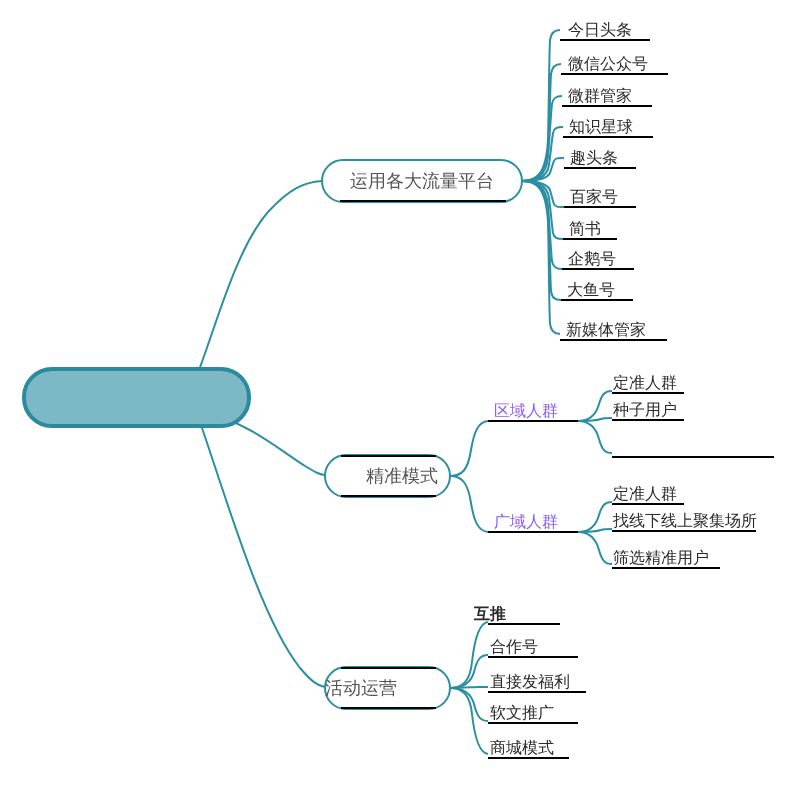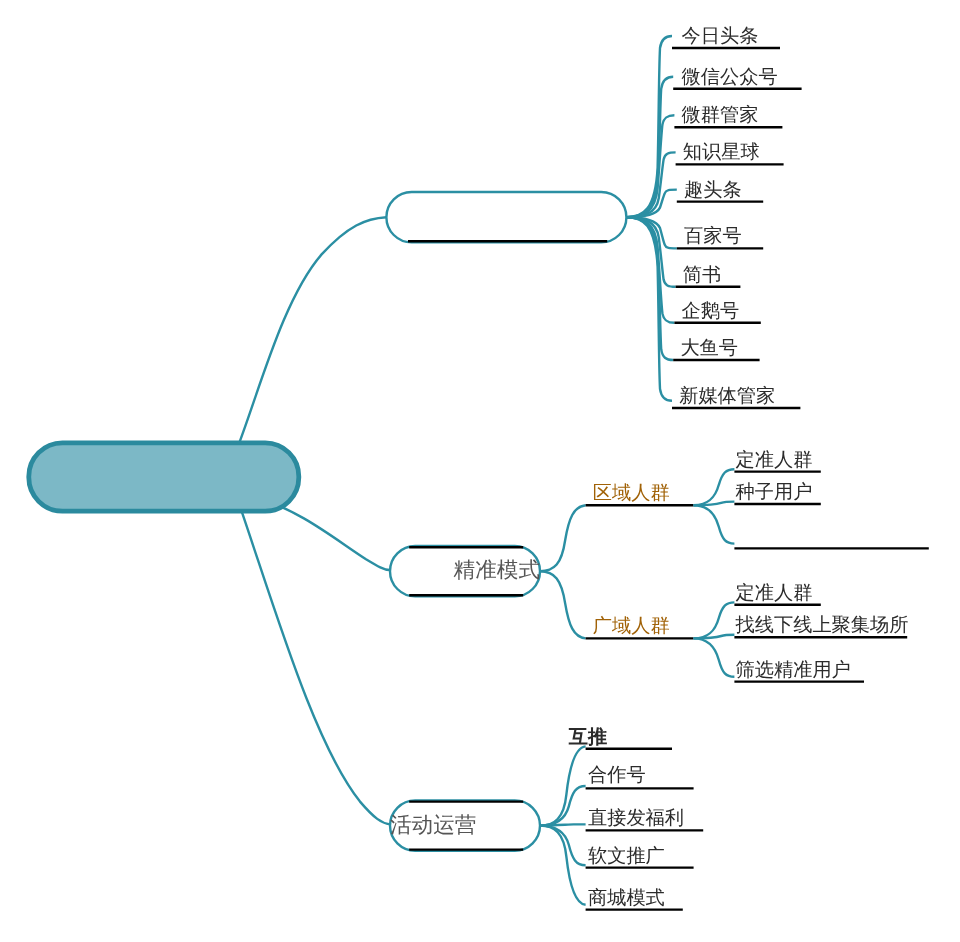--- a/index.html
+++ b/index.html
@@ -14,21 +14,21 @@
     color:#2b2b2b;font-size:16px;line-height:1;
     font-family:"DejaVu Sans","Liberation Sans",sans-serif;
   }
   .root-label{
     color:#ffffff;font-size:22px;letter-spacing:1px;
   }
   .branch-label{
     color:#555555;font-size:18px;
   }
   .mid-label{
-    color:#a16207;font-size:16px;
+    color:#8b5cf6;font-size:16px;
   }
   .leaf-label{
     color:#2b2b2b;font-size:16px;
   }
 </style>
 </head>
 <body>
 
 <div id="mindmap">
 
@@ -98,44 +98,45 @@
     <line x1="488" y1="624" x2="560" y2="624" stroke="#000000" stroke-width="2"></line>
     <line x1="488" y1="657" x2="578" y2="657" stroke="#000000" stroke-width="2"></line>
     <line x1="488" y1="692" x2="586" y2="692" stroke="#000000" stroke-width="2"></line>
     <line x1="488" y1="723" x2="578" y2="723" stroke="#000000" stroke-width="2"></line>
     <line x1="488" y1="758" x2="569" y2="758" stroke="#000000" stroke-width="2"></line>
 
     <rect x="24" y="369" width="225" height="57" rx="28" ry="28" fill="#7cb8c6" stroke="#2b8a9e" stroke-width="4"></rect>
   </svg>
 
 
+  <div class="node-label branch-label" style="left:322px;top:172px;width:200px;text-align:center;">运用各大流量平台</div>
 
   <div class="node-label leaf-label" style="left:568px;top:22px;">今日头条</div>
   <div class="node-label leaf-label" style="left:568px;top:56px;">微信公众号</div>
   <div class="node-label leaf-label" style="left:568px;top:88px;">微群管家</div>
   <div class="node-label leaf-label" style="left:569px;top:119px;">知识星球</div>
   <div class="node-label leaf-label" style="left:570px;top:150px;">趣头条</div>
   <div class="node-label leaf-label" style="left:570px;top:189px;">百家号</div>
   <div class="node-label leaf-label" style="left:569px;top:221px;">简书</div>
   <div class="node-label leaf-label" style="left:568px;top:251px;">企鹅号</div>
   <div class="node-label leaf-label" style="left:567px;top:282px;">大鱼号</div>
   <div class="node-label leaf-label" style="left:566px;top:322px;">新媒体管家</div>
 
-  <div class="node-label branch-label" style="left:325px;top:467px;width:125px;text-align:right;">精准模式</div>
+  <div class="node-label branch-label" style="left:325px;top:467px;width:125px;text-align:left;padding-left:41px;">精准模式</div>
 
   <div class="node-label mid-label" style="left:494px;top:403px;">区域人群</div>
   <div class="node-label leaf-label" style="left:613px;top:375px;">定准人群</div>
   <div class="node-label leaf-label" style="left:613px;top:402px;">种子用户</div>
 
   <div class="node-label mid-label" style="left:494px;top:514px;">广域人群</div>
   <div class="node-label leaf-label" style="left:613px;top:486px;">定准人群</div>
   <div class="node-label leaf-label" style="left:613px;top:513px;">找线下线上聚集场所</div>
   <div class="node-label leaf-label" style="left:613px;top:550px;">筛选精准用户</div>
 
   <div class="node-label branch-label" style="left:325px;top:679px;width:125px;text-align:left;">活动运营</div>
 
   <div class="node-label leaf-label" style="left:474px;top:606px;font-weight:bold;">互推</div>
-  <div class="node-label leaf-label" style="left:490px;top:639px;font-family:Liberation Mono, monospace;">合作号</div>
+  <div class="node-label leaf-label" style="left:490px;top:639px;">合作号</div>
   <div class="node-label leaf-label" style="left:490px;top:674px;text-align:center;">直接发福利</div>
   <div class="node-label leaf-label" style="left:490px;top:705px;">软文推广</div>
   <div class="node-label leaf-label" style="left:490px;top:740px;text-align:right;">商城模式</div>
 
 </div>
 
 </body></html>

